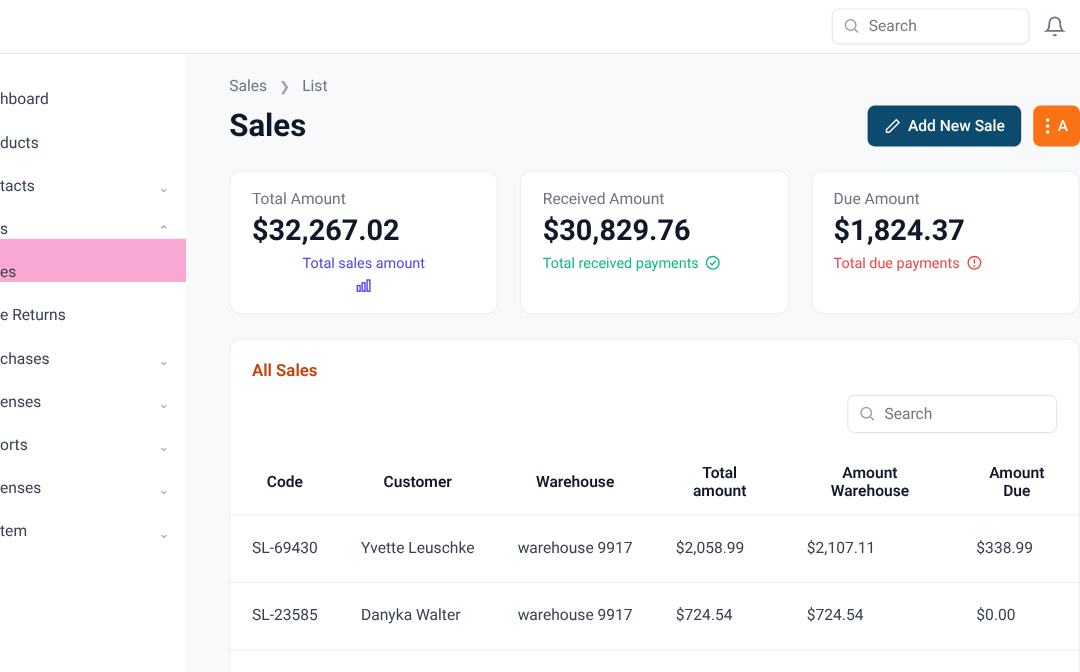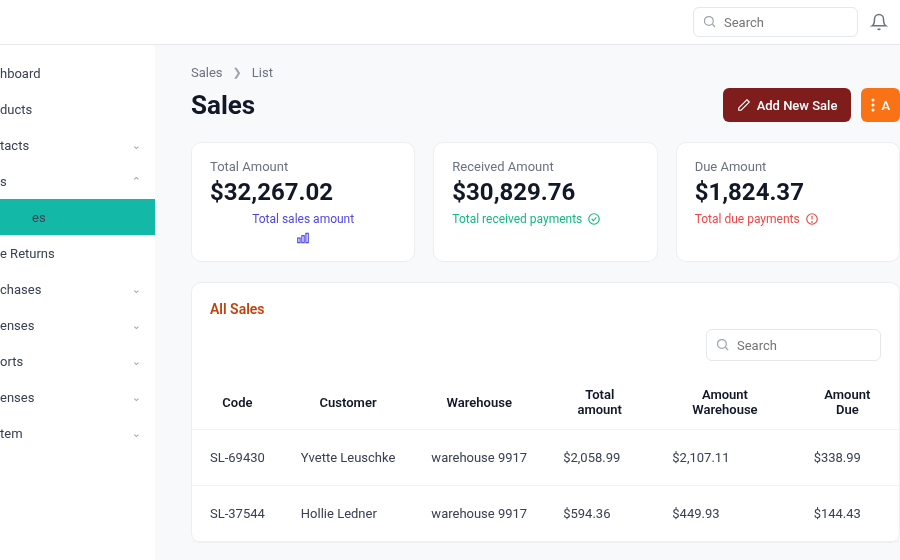--- a/index.html
+++ b/index.html
@@ -4,32 +4,32 @@
   <style>
     * { margin: 0; padding: 0; box-sizing: border-box; font-family: -apple-system, BlinkMacSystemFont, 'Segoe UI', Roboto, sans-serif; }
     body { background: #f8f9fb; color: #1a1a1a; }
     .topbar { height: 45px; background: #fff; border-bottom: 1px solid #e5e7eb; display: flex; align-items: center; justify-content: flex-end; padding: 0 12px; gap: 12px; }
     .search-top { position: relative; width: 165px; }
     .search-top input { width: 100%; height: 30px; border: 1px solid #e5e7eb; border-radius: 6px; padding: 0 10px 0 30px; font-size: 13px; color: #6b7280; background: #fff; }
     .search-top .icon { position: absolute; left: 9px; top: 7px; color: #9ca3af; }
     .bell { color: #6b7280; cursor: pointer; }
     .layout { display: flex; }
     .sidebar { width: 155px; background: #fff; min-height: 515px; padding-top: 10px; }
-    .side-item { display: flex; align-items: center; justify-content: space-between; height: 36px; padding: 0 14px 0 0; font-size: 13px; color: #374151; cursor: pointer; }
-    .side-item.active { background: #14b8a6; font-weight: 400; padding-left: 32px; }
+    .side-item { display: flex; align-items: flex-end; justify-content: space-between; height: 36px; padding: 0 14px 0 0; font-size: 13px; color: #374151; cursor: pointer; }
+    .side-item.active { background: #f9a8d4; font-weight: 400; }
     .side-item .label { overflow: hidden; white-space: nowrap; }
     .chev { color: #9ca3af; font-size: 11px; }
     .main { flex: 1; padding: 20px 0 0 36px; }
     .crumb { display: flex; align-items: center; gap: 10px; font-size: 13px; color: #6b7280; margin-bottom: 8px; }
     .crumb .sep { color: #9ca3af; font-size: 11px; }
     .title-row { display: flex; align-items: center; justify-content: space-between; padding-right: 0; }
     h1.title { font-size: 26px; font-weight: 700; color: #111827; }
     .actions { display: flex; gap: 10px; }
     .btn { height: 34px; border: none; border-radius: 6px; font-size: 13px; font-weight: 500; display: inline-flex; align-items: center; padding: 0 14px; gap: 6px; cursor: pointer; color: #fff; }
-    .btn-primary { background: #7f1d1d; }
+    .btn-primary { background: #0c4a6e; }
     .btn-warn { background: #f97316; padding: 0 10px; }
     .cards { display: flex; gap: 18px; margin-top: 20px; }
     .card { flex: 1; background: #fff; border: 1px solid #eceef1; border-radius: 10px; padding: 16px 18px; min-width: 0; }
     .card-label { font-size: 13px; color: #6b7280; margin-bottom: 4px; }
     .card-amt { font-size: 24px; font-weight: 700; color: #111827; margin-bottom: 6px; }
     .card-sub { font-size: 12px; display: flex; align-items: center; gap: 5px; }
     .sub-blue { color: #4f46e5; flex-direction: column; }
     .sub-green { color: #10b981; }
     .sub-red { color: #ef4444; }
     .panel { background: #fff; border: 1px solid #eceef1; border-radius: 10px; margin-top: 20px; }
@@ -209,20 +209,28 @@
         <tbody id="tbody">
             <tr>
               <td>SL-69430</td>
               <td>Yvette Leuschke</td>
               <td>warehouse 9917</td>
               <td>$2,058.99</td>
               <td>$2,107.11</td>
               <td>$338.99</td>
             </tr>
             <tr>
+              <td>SL-23585</td>
+              <td>Danyka Walter</td>
+              <td>warehouse 9917</td>
+              <td>$724.54</td>
+              <td>$724.54</td>
+              <td>$0.00</td>
+            </tr>
+            <tr>
               <td>SL-37544</td>
               <td>Hollie Ledner</td>
               <td>warehouse 9917</td>
               <td>$594.36</td>
               <td>$449.93</td>
               <td>$144.43</td>
             </tr>
           </tbody>
       </table>
     </div>

